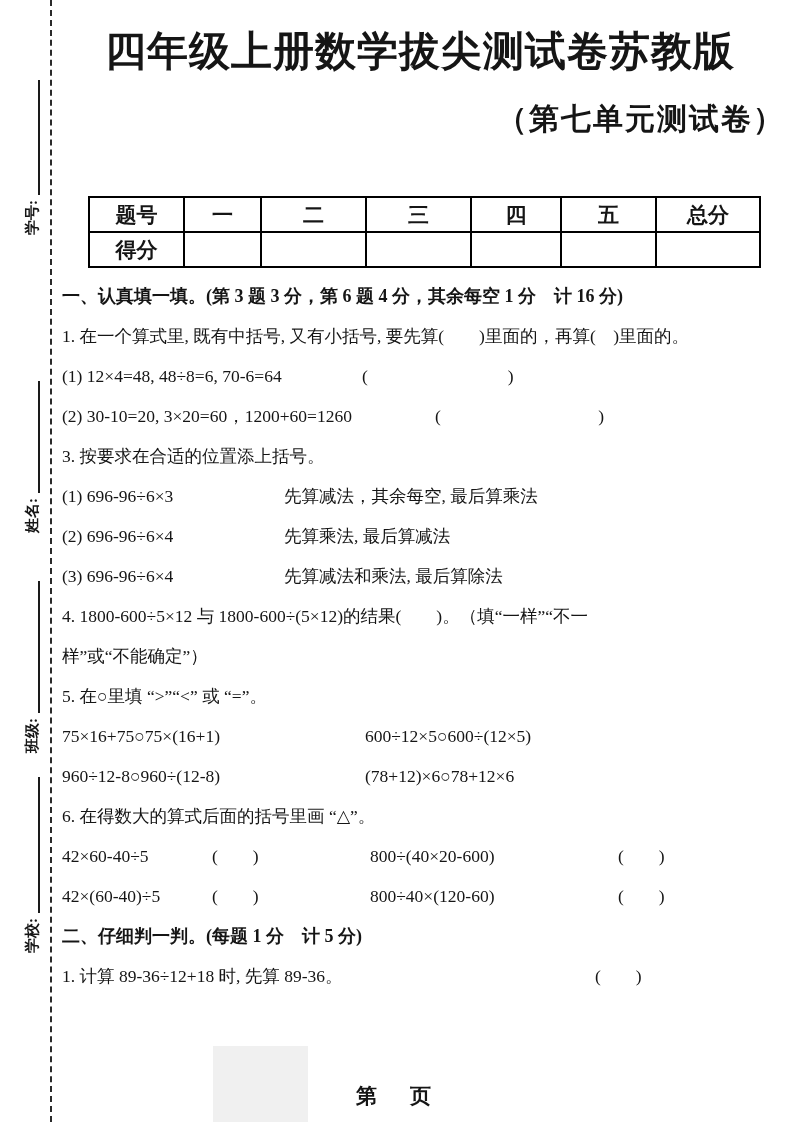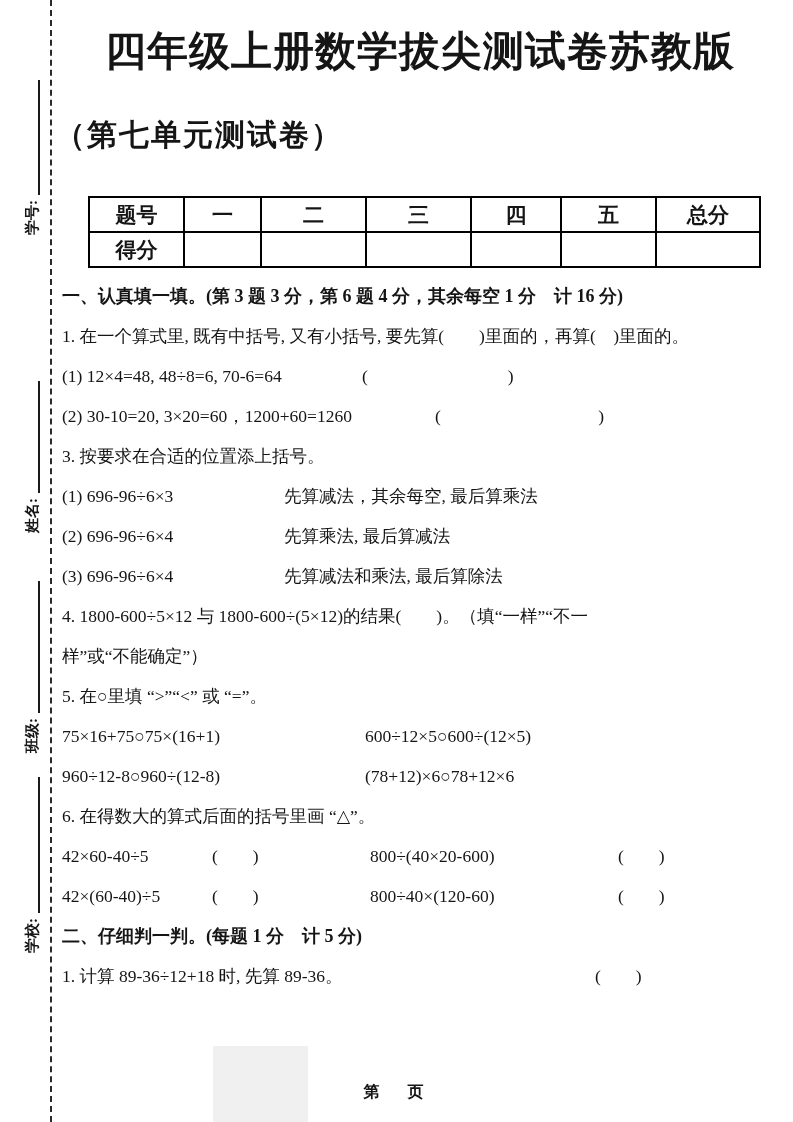--- a/index.html
+++ b/index.html
@@ -24,21 +24,21 @@
   .stub2 { width:168px; left:-52px; top:438px; }  .stub2 .stub-line { width:112px; }
   .stub3 { width:188px; left:-62px; top:648px; }  .stub3 .stub-line { width:132px; }
   .stub4 { width:188px; left:-62px; top:848px; }  .stub4 .stub-line { width:136px; }
 
   .title {
     position:absolute; left:55px; right:8px; top:24px; text-align:center;
     font-family:Liberation Sans, sans-serif;
     font-size:41px; font-weight:700; letter-spacing:1px;
   }
   .subtitle {
-    position:absolute; left:55px; right:8px; top:115px; text-align:left;
+    position:absolute; left:55px; right:8px; top:99px; text-align:right;
     font-family:"Liberation Sans","DejaVu Sans",sans-serif;
     font-size:30px; font-weight:700; letter-spacing:2px;
   }
   .meta {
     position:absolute; right:33px; top:163px;
     font-family:"Liberation Sans","DejaVu Sans",sans-serif;
     font-size:16.5px; font-weight:600;
   }
   table.score {
     position:absolute; left:88px; top:196px; width:671px;
@@ -59,21 +59,21 @@
   .p-q2b2 { left:373px; }
   .p-q3req { left:222px; }
   .p-col2q5 { left:303px; }
   .p-q6lb { left:150px; }
   .p-col2q6 { left:308px; }
   .p-q6rb { left:556px; }
   .p-s2b  { left:533px; }
   .footer {
     position:absolute; left:0; right:0; top:1082px; text-align:center;
     font-family:"Liberation Sans","DejaVu Sans",sans-serif;
-    font-size:16px; font-weight:600; letter-spacing:6px;
+    font-size:21px; font-weight:600; letter-spacing:6px;
   }
   .artifact {
     position:absolute; left:213px; top:1046px; width:95px; height:76px;
     background:#f0f0f0;
   }
 </style>
 </head>
 <body>
 
 <div class="page">

